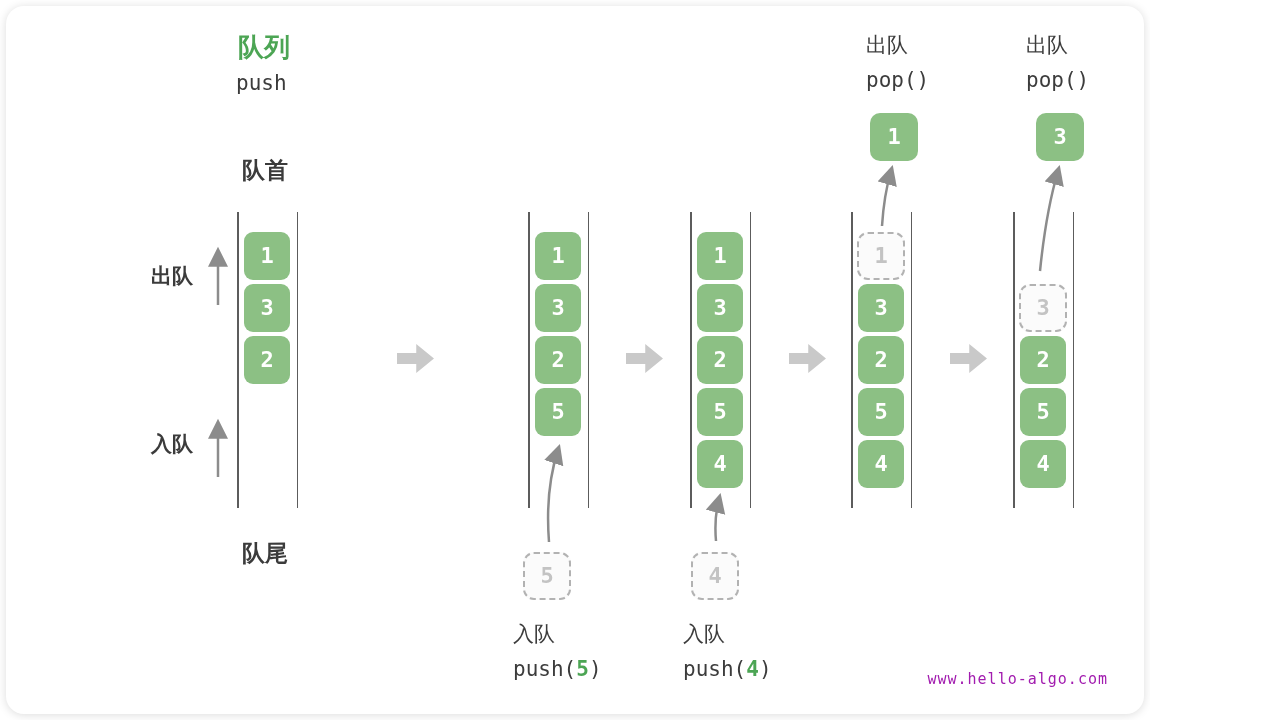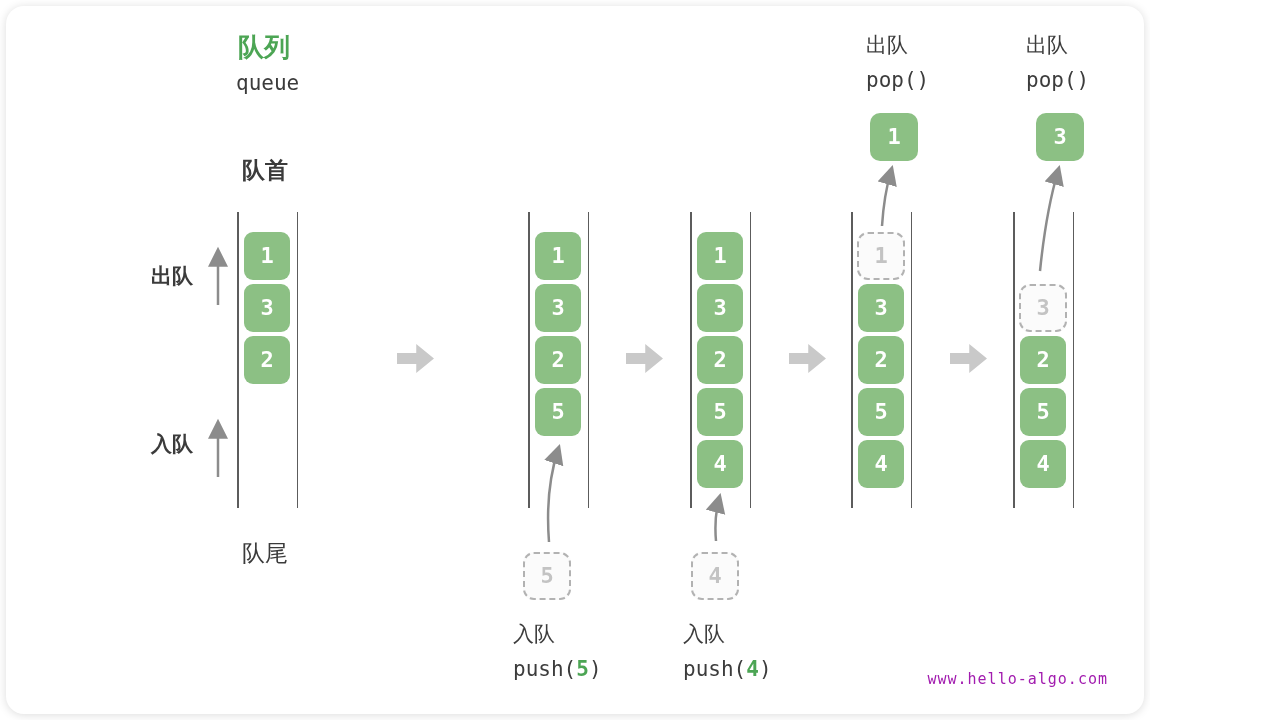--- a/index.html
+++ b/index.html
@@ -6,21 +6,21 @@
   .canvas{position:relative;width:1150px;height:720px;background:#ffffff;overflow:hidden;
           font-family:"Liberation Sans",sans-serif;color:#3b3b3b;}
   .card{position:absolute;inset:6px;background:#ffffff;border-radius:18px;
         box-shadow:0 1px 10px rgba(0,0,0,.14);}
 
   
   .title-zh{position:absolute;left:238px;top:30px;font-size:26px;font-weight:700;color:var(--green-accent);}
   .title-en{position:absolute;left:236px;top:71px;font-size:21px;color:#3b3b3b;
             font-family:"DejaVu Sans Mono",monospace;}
   .lbl-front{position:absolute;left:242px;top:155px;font-size:23px;font-weight:700;}
-  .lbl-rear{position:absolute;left:242px;top:538px;font-size:23px;font-weight:400;}
+  .lbl-rear{position:absolute;left:242px;top:538px;font-size:23px;font-weight:700;}
   .lbl-deq-left{position:absolute;left:151px;top:262px;font-size:21px;font-weight:700;}
   .lbl-enq-left{position:absolute;left:151px;top:430px;font-size:21px;font-weight:700;}
 
   .op-label{position:absolute;width:130px;}
   .op-label .zh{font-size:21px;color:#3c3c3c;}
   .op-label .code{margin-top:9px;font-size:21px;color:#3c3c3c;font-family:"DejaVu Sans Mono",monospace;}
   .op-label .code .arg{color:var(--green-accent);font-weight:700;}
 
   .watermark{position:absolute;right:42px;top:670px;font-size:15px;color:#a21caf;
              font-family:"DejaVu Sans Mono",monospace;letter-spacing:1px;}
@@ -50,21 +50,21 @@
 
   .overlay{position:absolute;left:0;top:0;pointer-events:none;}
 </style>
 </head>
 <body>
 
 <div class="canvas">
   <div class="card"></div>
 
   <div class="title-zh">队列</div>
-  <div class="title-en">queue</div>
+  <div class="title-en">push</div>
 
   <div class="lbl-front">队首</div>
   <div class="lbl-rear">队尾</div>
   <div class="lbl-deq-left">出队</div>
   <div class="lbl-enq-left">入队</div>
 
   <div class="op-label" style="left:866px;top:31px;">
     <div class="zh">出队</div>
     <div class="code">pop()</div>
   </div>

